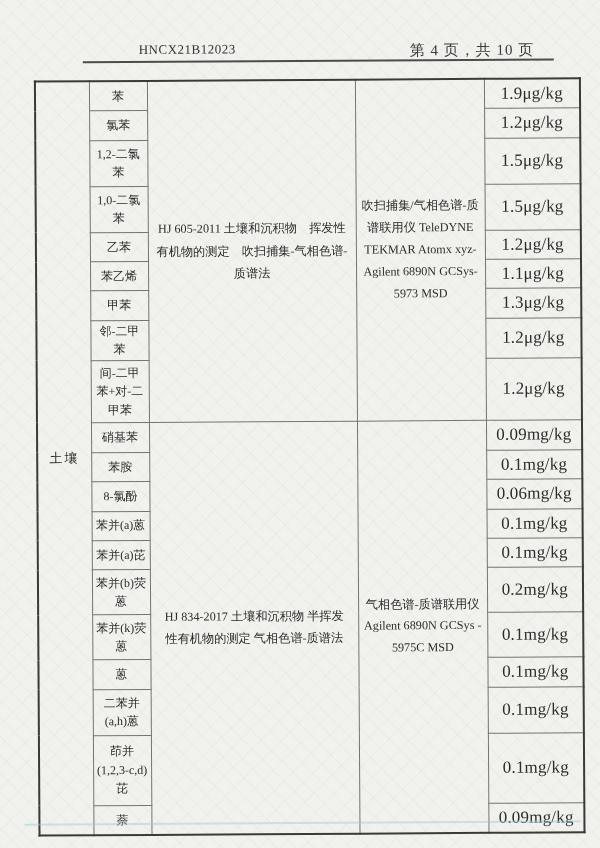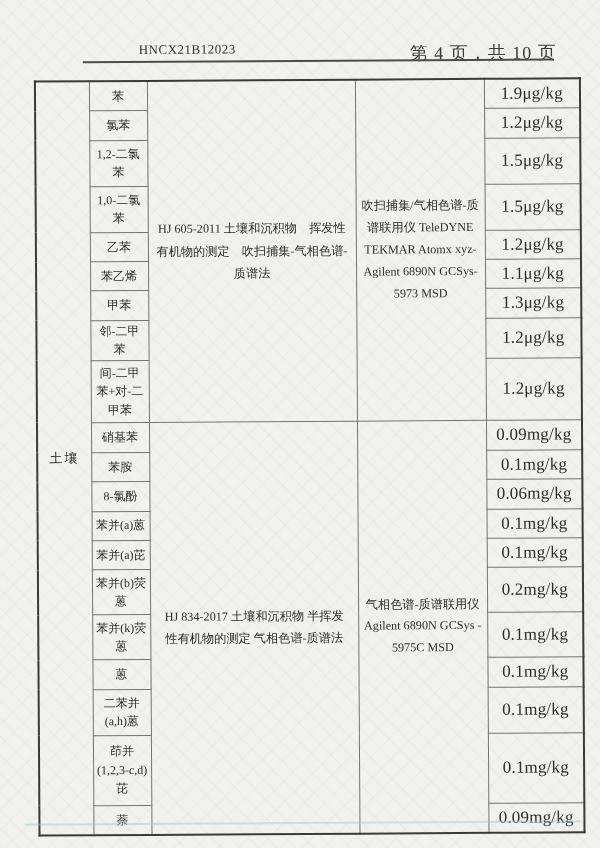--- a/index.html
+++ b/index.html
@@ -17,21 +17,21 @@
       repeating-linear-gradient(-45deg, rgba(185,192,186,0.06) 0 2px, transparent 2px 15px);
   }
   .sheet{position:absolute;inset:0;transform:rotate(-0.35deg);transform-origin:50% 50%;}
 
   
   .logo{position:absolute;left:26px;top:6px;width:96px;height:96px;}
   .header-ref{
     position:absolute;left:120px;top:41px;font-size:13px;letter-spacing:0.5px;color:#333;margin-left:21px;
   }
   .header-page{
-    position:absolute;left:412px;top:42px;font-size:18px;letter-spacing:1px;color:#3a3a3a;
+    position:absolute;left:412px;top:42px;font-size:15px;letter-spacing:1px;color:#3a3a3a;
   }
   .header-rule{
     position:absolute;left:85px;top:60px;width:471px;height:2px;background:#4c4c4c;
   }
 
   
   .doc-table{
     position:absolute;left:36px;top:79px;width:545px;
     border-collapse:collapse;table-layout:fixed;
     border:2px solid #3a3a38;

